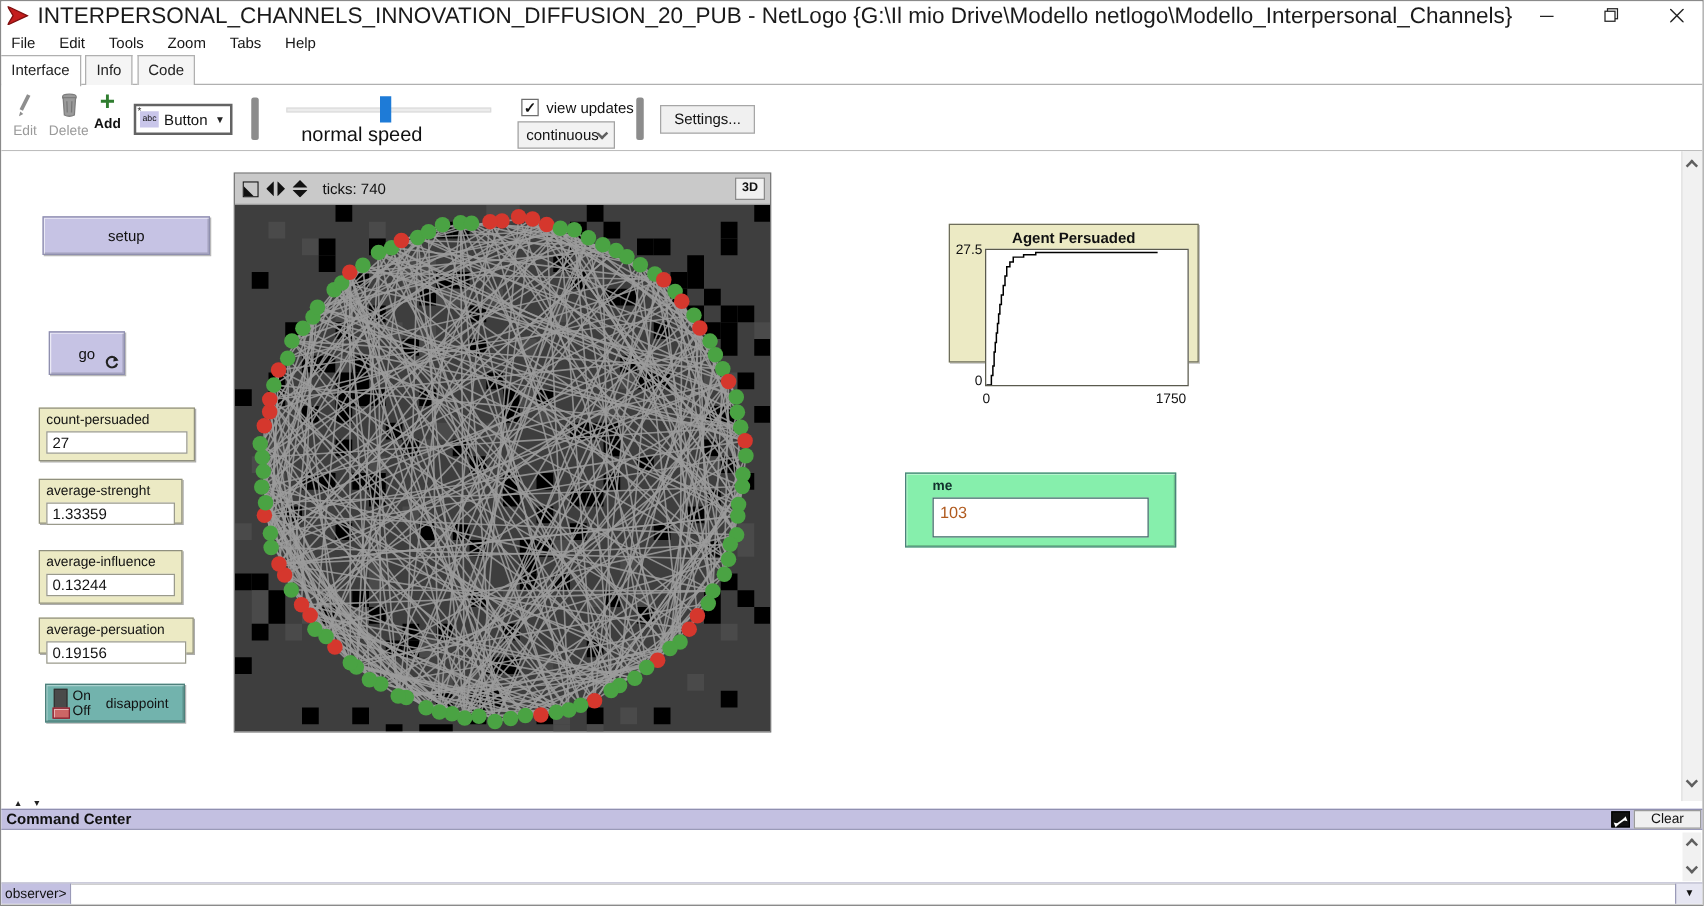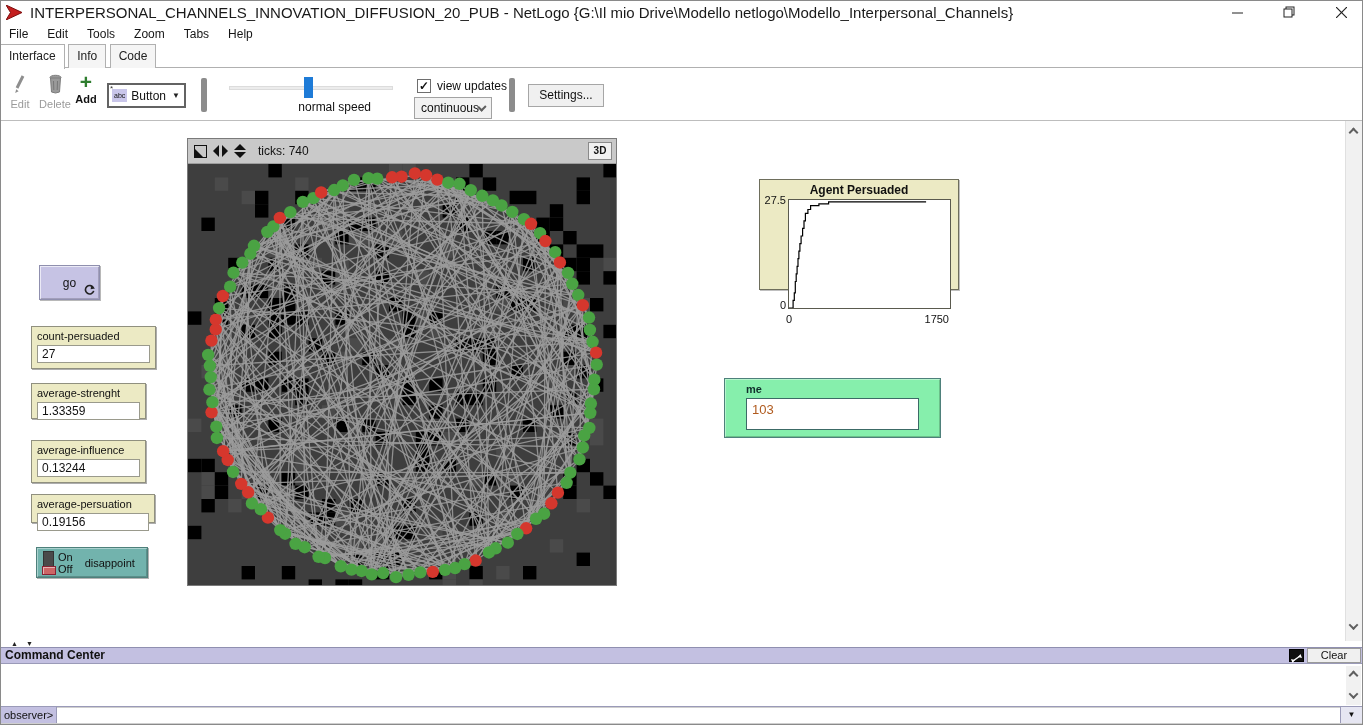--- a/index.html
+++ b/index.html
@@ -2,21 +2,21 @@
 <html><head>
 <meta charset="utf-8">
 <style>
   *{margin:0;padding:0;box-sizing:border-box}
   html,body{background:#d8d8d8}
   .window{position:relative;width:1363px;height:725px;background:#fff;border:1px solid #8a8a8a;
     font-family:"Liberation Sans",sans-serif;overflow:hidden;color:#111}
   
   .titlebar{position:absolute;left:0;top:0;right:0;height:22px;background:#fff;display:flex;align-items:center}
   .logo{margin-left:5px;flex:0 0 auto}
-  .title-text{font-size:15px;margin-left:7px;white-space:nowrap;color:#1a1a1a}
+  .title-text{font-size:18px;margin-left:7px;white-space:nowrap;color:#1a1a1a}
   .winbtns{position:absolute;right:8px;top:0;height:22px;display:flex;align-items:center;gap:26px}
   .winbtn{width:26px;height:18px;display:flex;align-items:center;justify-content:center}
   
   .menubar{position:absolute;left:0;top:22px;right:0;height:21px;background:#fff;display:flex;align-items:center}
   .menu-item{font-size:12px;padding:2px 11px 2px 8px;color:#161616}
   
   .tabbar{position:absolute;left:0;top:43px;right:0;height:24px;background:#fff;border-bottom:1px solid #b0b0b0}
   .tab{display:inline-block;height:24px;line-height:22px;padding:0 8px;font-size:12px;border:1px solid #b0b0b0;
     border-bottom:none;background:#f5f5f5;margin-left:-1px;color:#222;position:relative}
   .tab.selected{background:#fff;height:25px;z-index:2}
@@ -27,21 +27,21 @@
   .tool.dim .tlab{color:#9a9a9a}
   .plus{color:#2f7d2f;font-size:21px;font-weight:bold;line-height:18px}
   .selector{position:absolute;left:106px;top:15px;width:79px;height:25px;background:#fff;border:2px solid #636363;
     display:flex;align-items:center;font-size:12px}
   .abc-chip{background:#c9c6ea;font-size:7px;padding:3px 2px;margin:0 4px 0 3px;position:relative}
   .abc-chip .spark{position:absolute;top:-5px;left:-2px;font-size:8px;color:#333}
   .sel-arrow{margin-left:auto;margin-right:4px;font-size:8px;color:#222}
   .vsep{position:absolute;top:10px;width:6px;height:34px;background:#8c8c8c;border-radius:2px}
   .slider-track{position:absolute;left:228px;top:18px;width:164px;height:4px;background:#ececec;border:1px solid #dcdcdc}
   .slider-thumb{position:absolute;left:303px;top:9px;width:9px;height:21px;background:#1e7bd7}
-  .speed-label{position:absolute;left:240px;top:32px;width:130px;text-align:right;font-size:12px}
+  .speed-label{position:absolute;left:240px;top:32px;width:130px;text-align:left;font-size:16px}
   .checkbox{position:absolute;left:416px;top:11px;width:14px;height:14px;background:#fff;border:1px solid #6e6e6e;
     font-size:12px;line-height:12px;text-align:center;font-weight:bold}
   .cb-label{position:absolute;left:436px;top:11px;font-size:12px}
   .dropdown{position:absolute;left:413px;top:29px;width:78px;height:22px;background:#f2f2f2;border:1px solid #a2a2a2;
     display:flex;align-items:center;font-size:12px;padding:0 6px}
   .chev{width:7px;height:7px;border-right:2px solid #5f5f5f;border-bottom:2px solid #5f5f5f;display:inline-block}
   .chev.down{transform:rotate(45deg) translate(-1px,-1px)}
   .chev.up{transform:rotate(-135deg)}
   .dropdown .chev{margin-left:auto}
   .settings-btn{position:absolute;left:527px;top:16px;width:76px;height:23px;background:#f0f0f0;border:1px solid #a6a6a6;
@@ -183,20 +183,23 @@
     <div class="dropdown">
       <span>continuous</span>
       <span class="chev down"></span>
     </div>
     <div class="vsep" style="left:508px"></div>
     <div class="settings-btn">Settings...</div>
   </div>
 
   <div class="main">
 
+    <div class="nl-button" style="left:33px;top:52px;width:134px;height:31px">
+      <span>setup</span>
+    </div>
 
     <div class="nl-button" style="left:38px;top:144px;width:61px;height:35px">
       <span>go</span>
       <svg style="position:absolute;right:4px;bottom:4px" width="11" height="11" viewBox="0 0 12 12">
         <path d="M10.3 4.2 A4.6 4.6 0 1 0 10.6 7.5" fill="none" stroke="#222" stroke-width="1.8"></path>
         <polygon points="8,1 12,4.8 7.2,5.6" fill="#222"></polygon>
       </svg>
     </div>
 
     <div class="monitor" style="left:30px;top:205px;width:125px;height:43px">

